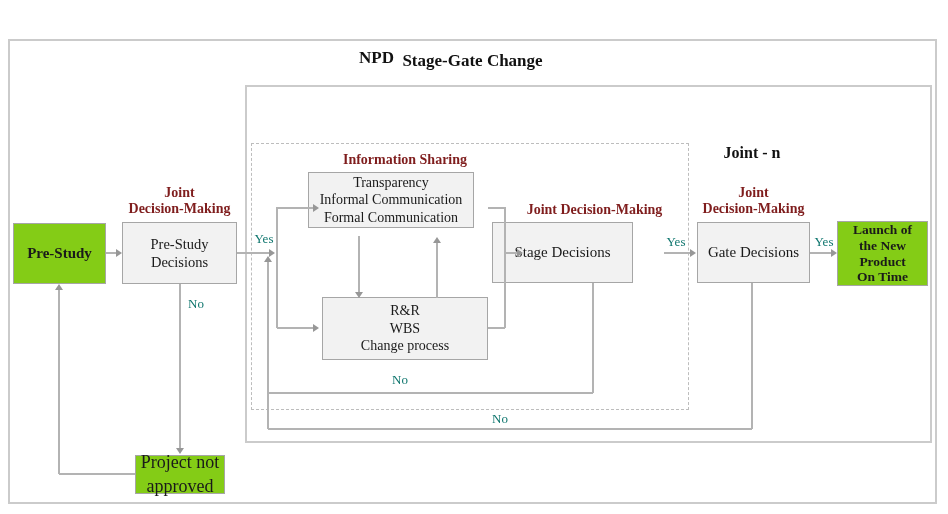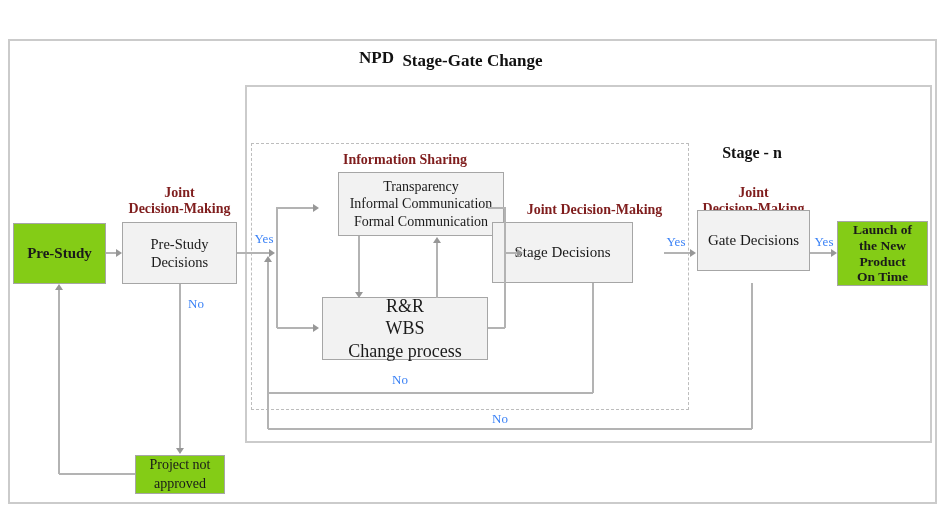--- a/index.html
+++ b/index.html
@@ -10,21 +10,21 @@
   .dashed{position:absolute;border:1px dashed #bdbdbd;background:transparent;}
 
   .node{position:absolute;border:1.5px solid #a6a6a6;display:flex;align-items:center;justify-content:center;
         text-align:center;white-space:pre-line;font-size:14px;line-height:1.25;box-sizing:border-box;}
   .node.shaded{background:#f2f2f2;}
   .node.plain{background:#84cc16;}
   .node.bold{font-weight:700;}
 
   .lbl{position:absolute;text-align:center;font-weight:700;font-size:14px;line-height:1.12;white-space:pre-line;color:#7f1d1d;}
   .title{position:absolute;text-align:center;font-weight:700;color:#111;}
-  .yn{position:absolute;text-align:center;font-size:13px;color:#3b82f6;}
+  .yn{position:absolute;text-align:center;font-size:13px;color:#0f766e;}
 
   .hline{position:absolute;height:1.5px;background:#b3b3b3;}
   .vline{position:absolute;width:1.5px;background:#b3b3b3;}
 
   .arr{position:absolute;width:0;height:0;}
   .arr.r{border-top:4px solid transparent;border-bottom:4px solid transparent;border-left:6px solid #979797;}
   .arr.u{border-left:4px solid transparent;border-right:4px solid transparent;border-bottom:6px solid #979797;}
   .arr.d{border-left:4px solid transparent;border-right:4px solid transparent;border-top:6px solid #979797;}
 </style>
 </head>
@@ -33,45 +33,45 @@
 <div id="page">
 
   <div class="title" style="left:0;top:11;left:0px;top:11px;width:753px;font-size:17px;margin-top:37px;">NPD</div>
 
   <div class="container" style="left:8px;top:39px;width:925px;height:461px;"></div>
   <div class="title" style="left:8px;top:51px;width:929px;font-size:17px;">Stage-Gate Change</div>
 
   <div class="container" style="left:245px;top:85px;width:683px;height:354px;"></div>
 
   <div class="dashed" style="left:251px;top:143px;width:436px;height:265px;"></div>
-  <div class="title" style="left:692px;top:144px;width:120px;font-size:16px;">Stage - n</div>
+  <div class="title" style="left:692px;top:144px;width:120px;font-size:16px;">Joint - n</div>
 
   <div class="lbl" style="left:117px;top:185px;width:125px;">Joint
 Decision-Making</div>
   <div class="lbl" style="left:322px;top:152px;width:166px;">Information Sharing</div>
   <div class="lbl" style="left:517px;top:202px;width:155px;">Joint Decision-Making</div>
   <div class="lbl" style="left:694px;top:185px;width:119px;">Joint
 Decision-Making</div>
 
   <div class="node plain bold" style="left:13px;top:223px;width:93px;height:61px;font-size:15px;">Pre-Study</div>
   <div class="node shaded" style="left:122px;top:222px;width:115px;height:62px;font-size:14.5px;">Pre-Study
 Decisions</div>
-  <div class="node shaded" style="left:338px;top:172px;width:166px;height:64px;font-size:14px;">Transparency
+  <div class="node shaded" style="left:308px;top:172px;width:166px;height:56px;font-size:14px;">Transparency
 Informal Communication
 Formal Communication</div>
-  <div class="node shaded" style="left:322px;top:297px;width:166px;height:63px;font-size:18px;">R&amp;R
+  <div class="node shaded" style="left:322px;top:297px;width:166px;height:63px;font-size:14px;">R&amp;R
 WBS
 Change process</div>
   <div class="node shaded" style="left:492px;top:222px;width:141px;height:61px;font-size:15px;">Stage Decisions</div>
-  <div class="node shaded" style="left:697px;top:210px;width:113px;height:61px;font-size:15px;">Gate Decisions</div>
+  <div class="node shaded" style="left:697px;top:222px;width:113px;height:61px;font-size:15px;">Gate Decisions</div>
   <div class="node plain bold" style="left:837px;top:221px;width:91px;height:65px;font-size:13.5px;line-height:1.18;">Launch of
 the New
 Product
 On Time</div>
-  <div class="node plain" style="left:135px;top:455px;width:90px;height:39px;font-size:14px;line-height:1.3;">Project not
+  <div class="node plain" style="left:135px;top:455px;width:90px;height:39px;font-size:18px;line-height:1.3;">Project not
 approved</div>
 
   <div class="yn" style="left:247px;top:231px;width:34px;">Yes</div>
   <div class="yn" style="left:659px;top:234px;width:34px;">Yes</div>
   <div class="yn" style="left:807px;top:234px;width:34px;">Yes</div>
   <div class="yn" style="left:179px;top:296px;width:34px;">No</div>
   <div class="yn" style="left:383px;top:372px;width:34px;">No</div>
   <div class="yn" style="left:483px;top:411px;width:34px;">No</div>
 
   <div class="hline" style="left:106px;top:252px;width:11px;"></div>

